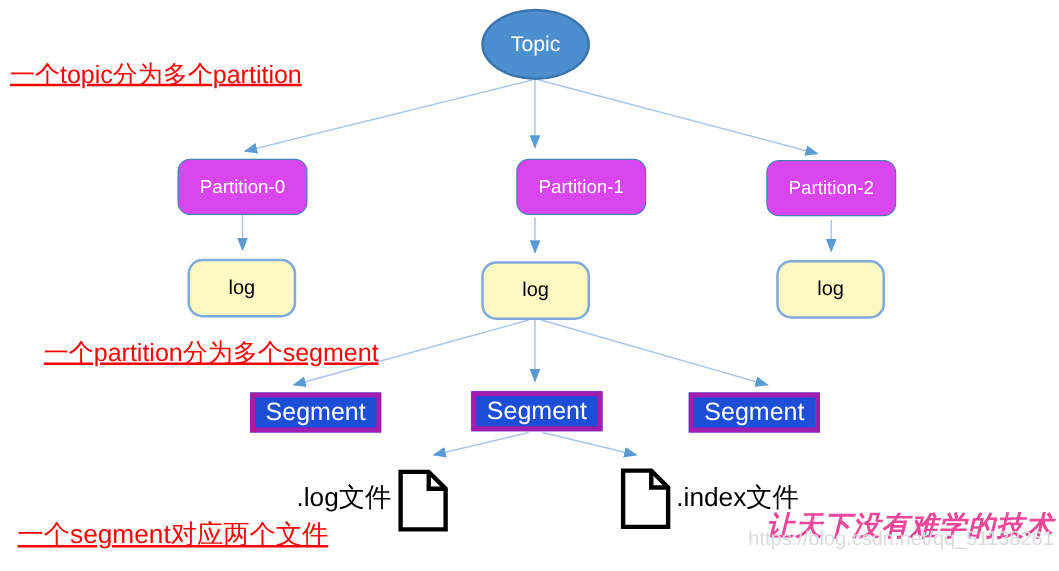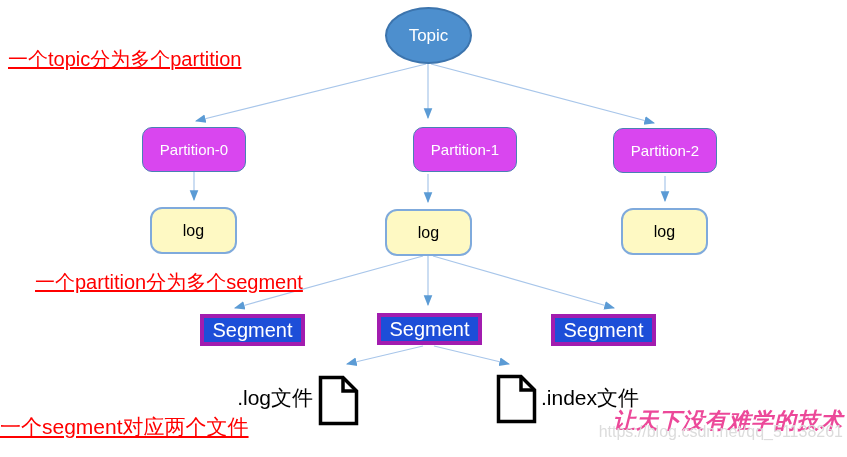--- a/index.html
+++ b/index.html
@@ -95,18 +95,18 @@
 
   <div class="node segment" style="left:200px;top:314px;">Segment</div>
   <div class="node segment" style="left:377px;top:313px;">Segment</div>
   <div class="node segment" style="left:551px;top:314px;">Segment</div>
 
   <div class="filelabel fl-log">.log文件</div>
   <div class="filelabel fl-index">.index文件</div>
 
   <div class="annotation" style="left:8px;top:46px;">一个topic分为多个partition</div>
   <div class="annotation" style="left:5px;top:269px;margin-left:30px;">一个partition分为多个segment</div>
-  <div class="annotation ann-3" style="left:0px;top:413px;">一个segment对应两个文件</div>
+  <div class="annotation ann-3" style="left:0px;top:413px;padding-left:14px;">一个segment对应两个文件</div>
 
   <div class="wm-slogan">让天下没有难学的技术</div>
   <div class="wm-url">https://blog.csdn.net/qq_51138261</div>
 
 </div>
 
 </body></html>

